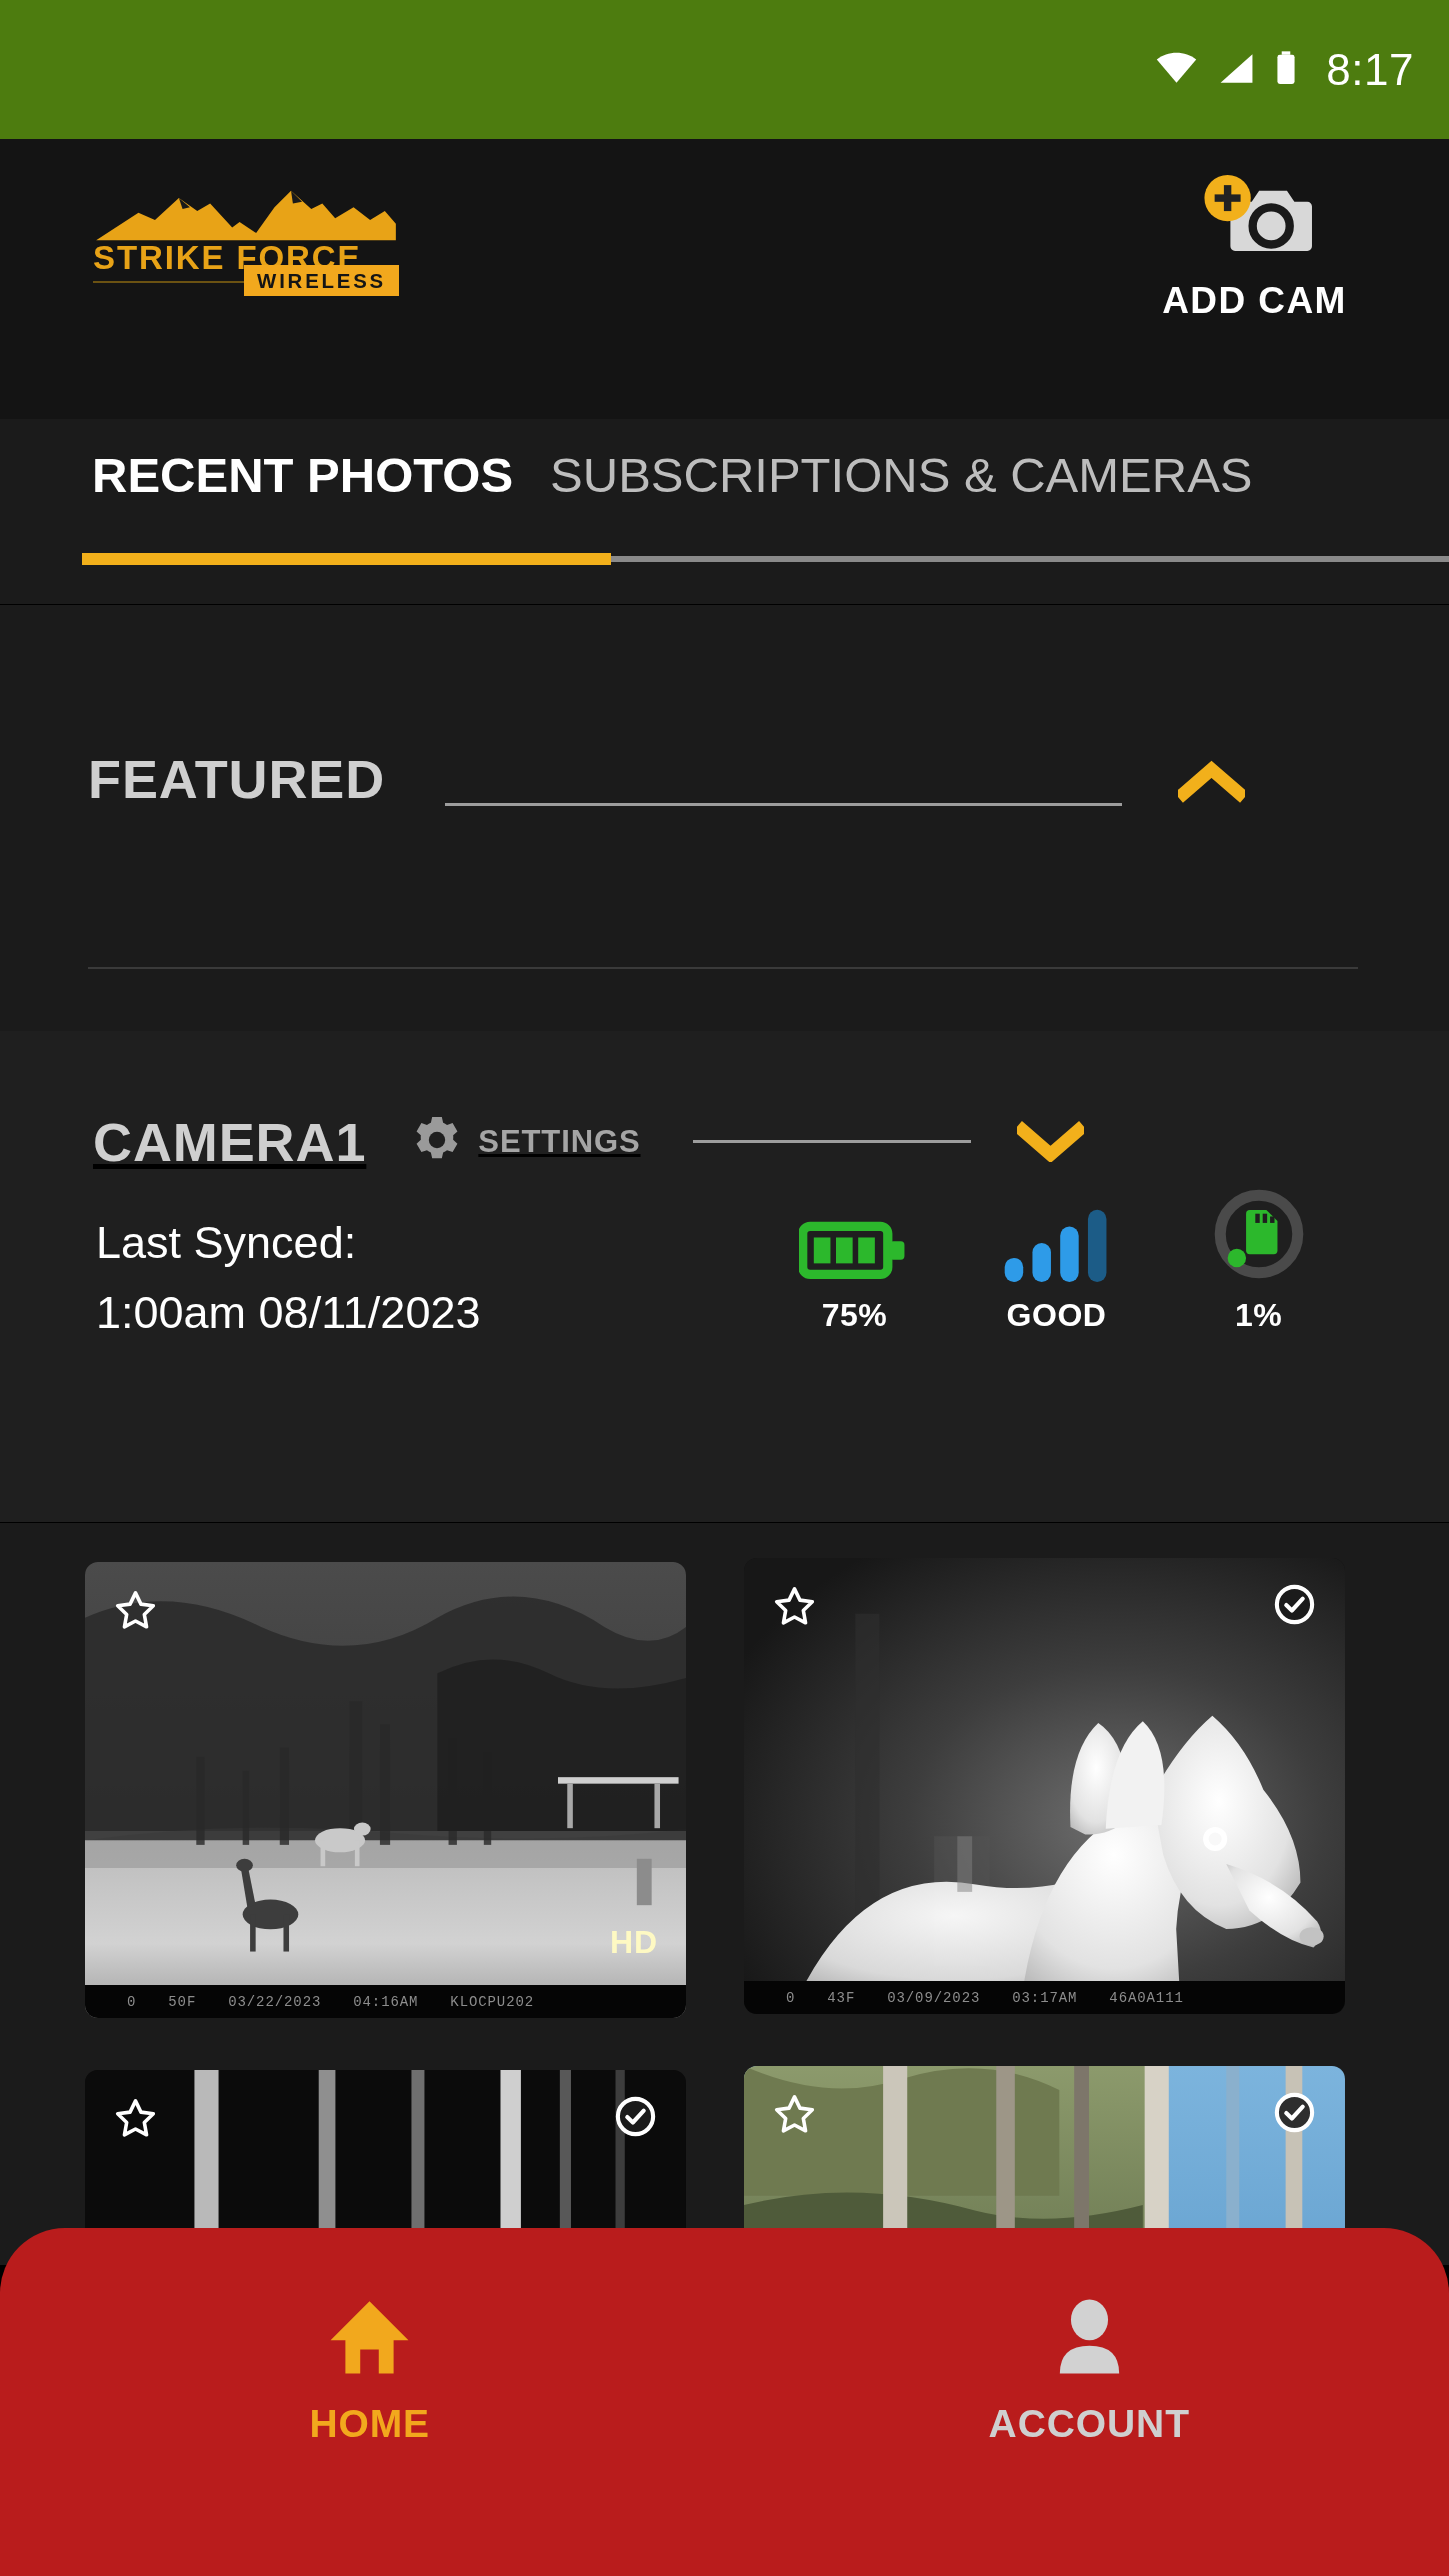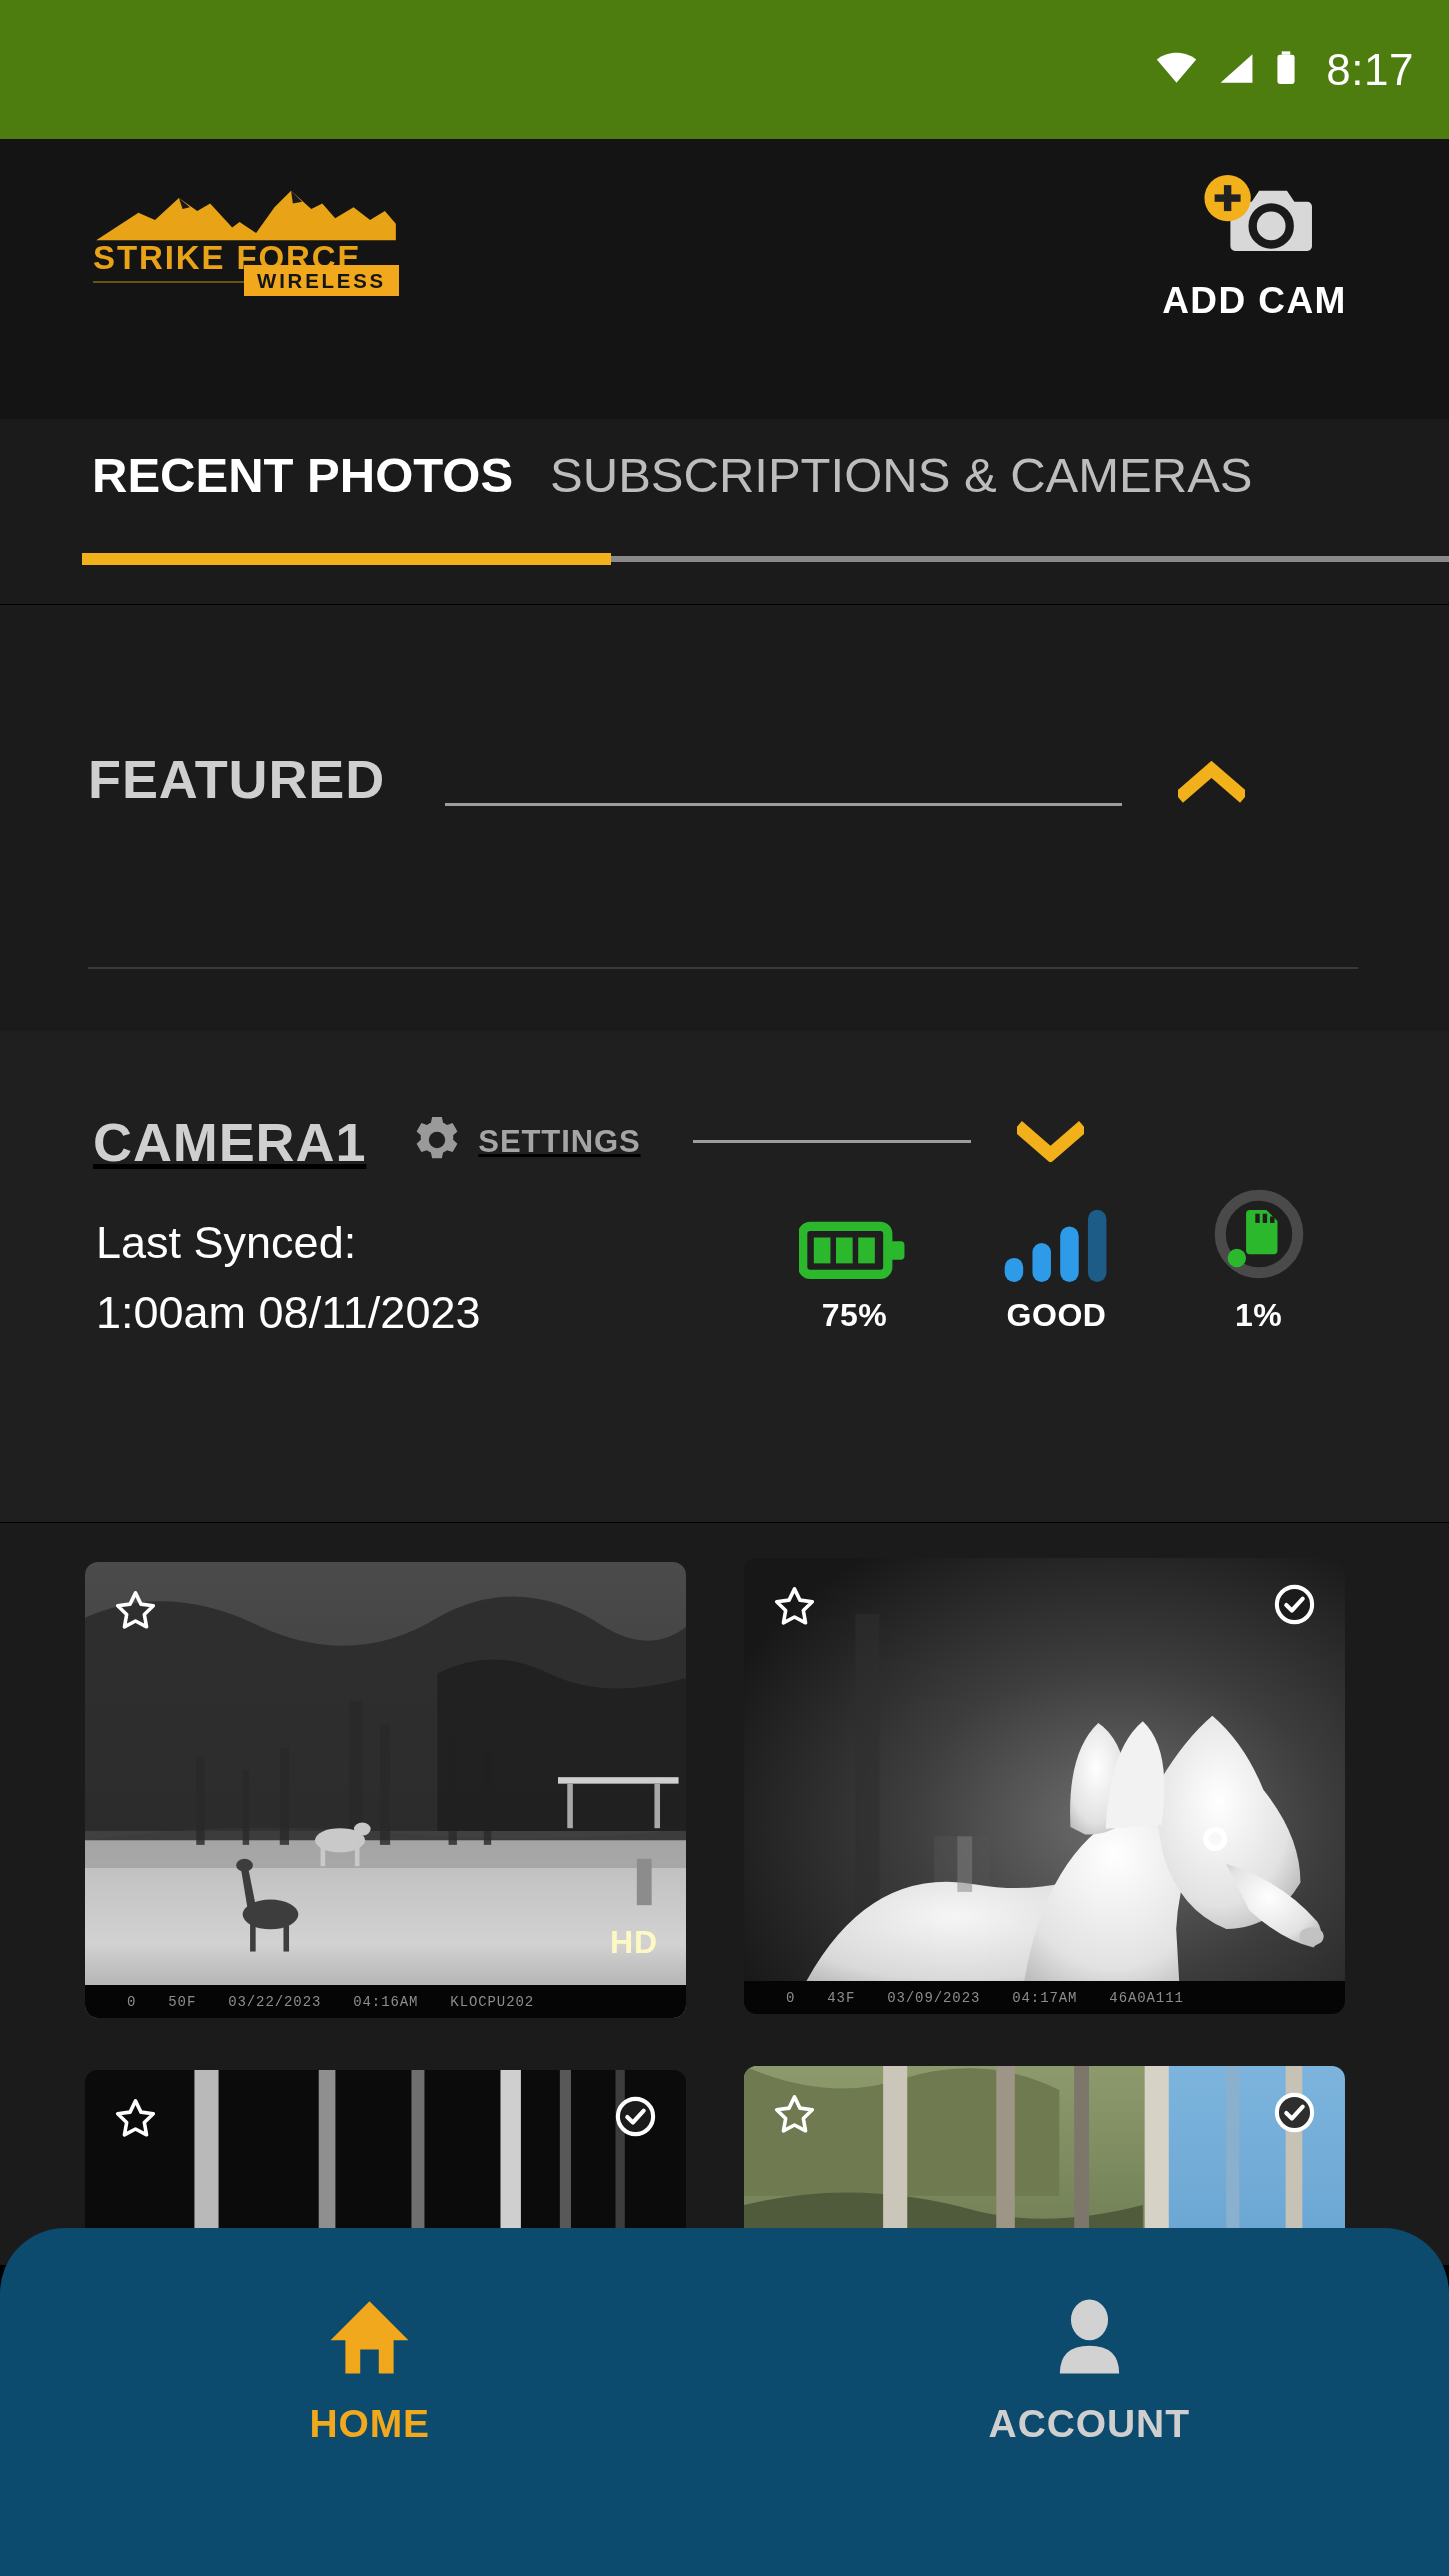--- a/index.html
+++ b/index.html
@@ -322,21 +322,21 @@
     overflow: hidden;
     white-space: nowrap;
   }
 
   
   .bottomnav {
     position: absolute;
     left: 0; bottom: 0;
     width: 1449px;
     height: 348px;
-    background: #0c4a6e;
+    background: #b91c1c;
     border-top-left-radius: 65px;
     border-top-right-radius: 65px;
     display: flex;
     align-items: flex-start;
     justify-content: space-around;
     padding-top: 57px;
     box-sizing: border-box;
     z-index: 35;
     padding-left: 10px;
   }
@@ -604,21 +604,21 @@
       <span class="checkbadge">
         <svg width="45" height="45" viewBox="0 0 24 24">
           <circle cx="12" cy="12" r="9.4" fill="#1b1b1b" stroke="#ffffff" stroke-width="2.2"></circle>
           <path d="M7.6 12.3 L10.6 15.2 L16.4 8.9" fill="none" stroke="#ffffff" stroke-width="2.2" stroke-linecap="round" stroke-linejoin="round"></path>
         </svg>
       </span>
       <div class="infobar">
         <span>0</span>
         <span>43F</span>
         <span>03/09/2023</span>
-        <span>04:17AM</span>
+        <span>03:17AM</span>
         <span>46A0A111</span>
       </div>
     </div>
 
     <div class="thumb" style="left:85px; top:547px; height:306px;">
       <svg class="scene" viewBox="0 0 648 330" preserveAspectRatio="none">
         <rect width="648" height="330" fill="#0b0b0b"></rect>
         <rect x="118" y="0" width="26" height="330" fill="#b9b9b9"></rect>
         <rect x="252" y="0" width="18" height="330" fill="#8f8f8f"></rect>
         <rect x="352" y="0" width="14" height="330" fill="#6f6f6f"></rect>

